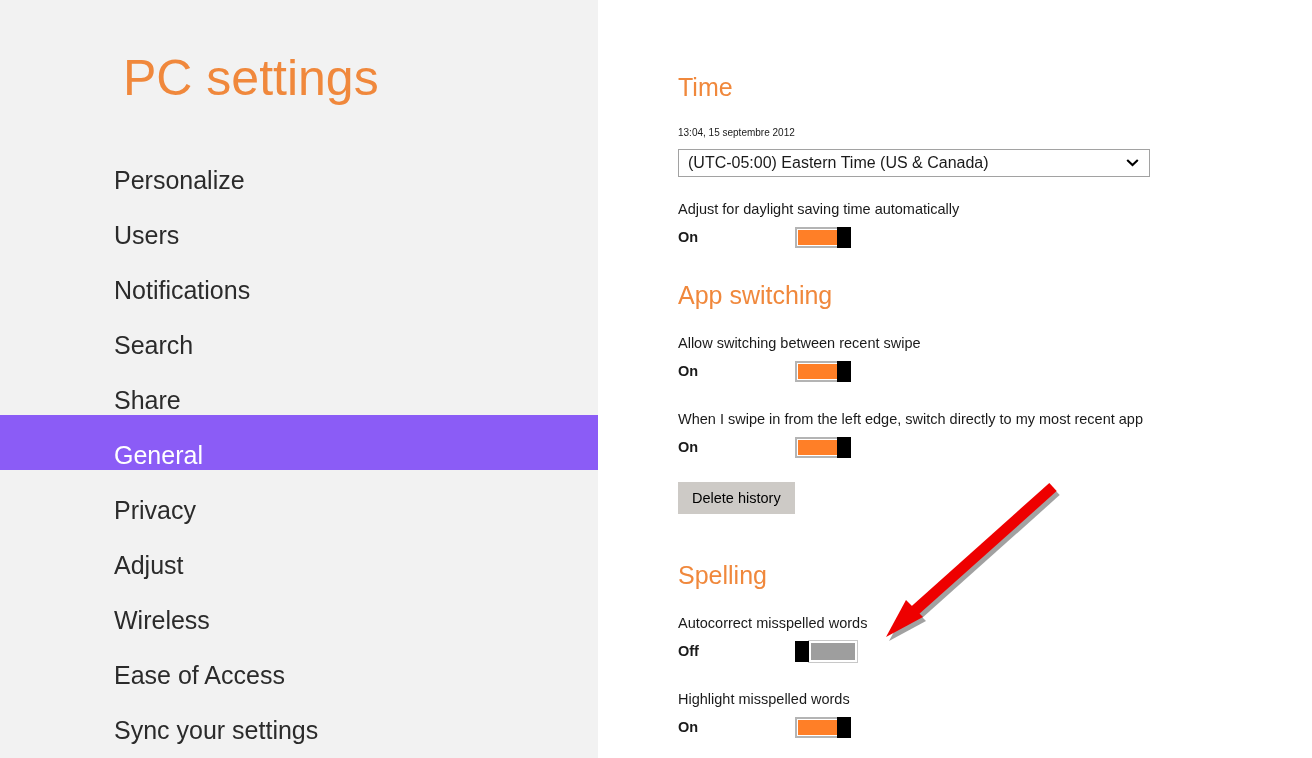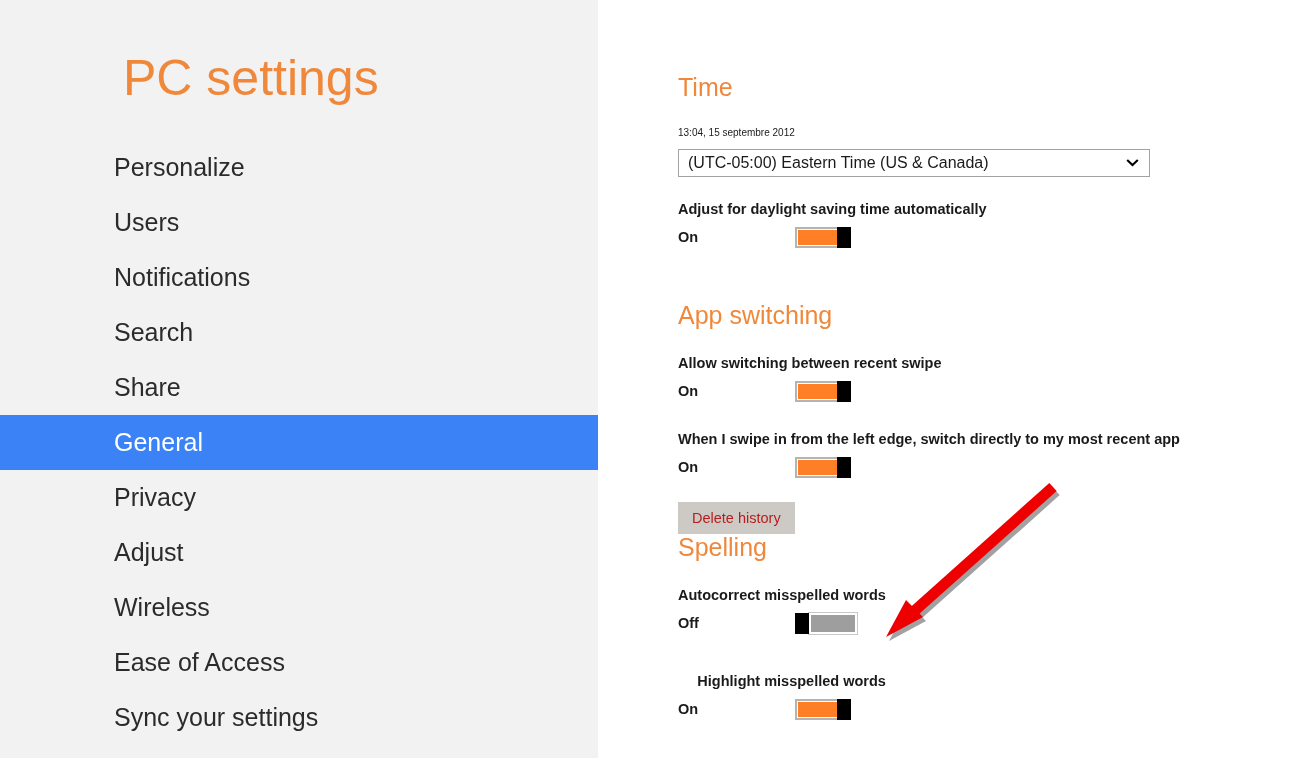--- a/index.html
+++ b/index.html
@@ -47,31 +47,31 @@
   .nav-list {
     position: absolute;
     left: 0;
     top: 140px;
     width: 598px;
   }
 
   .nav-item {
     height: 55px;
     display: flex;
-    align-items: center;
+    align-items: flex-end;
     padding-left: 114px;
     box-sizing: border-box;
     font-size: 25px;
     font-weight: 300;
     color: #2b2b2b;
     white-space: nowrap;
   }
 
   .nav-item.selected {
-    background: #3b82f6;
+    background: #8b5cf6;
     color: #ffffff;
   }
 
   
   .content {
     flex: 1 1 auto;
     position: relative;
     background: #ffffff;
     height: 758px;
     overflow: hidden;
@@ -86,21 +86,21 @@
     font-size: 25px;
     font-weight: 300;
     color: #f0883c;
     line-height: 30px;
     white-space: nowrap;
     margin: 0 0 0 0;
   }
 
   .field-label {
     font-size: 14.5px;
-    font-weight: 700;
+    font-weight: 400;
     color: #1a1a1a;
     line-height: 20px;
     white-space: nowrap;
   }
 
   .timestamp {
     font-size: 10px;
     color: #1a1a1a;
     line-height: 20px;
     white-space: nowrap;
@@ -190,21 +190,21 @@
 
   
   .btn {
     display: inline-flex;
     align-items: center;
     justify-content: center;
     height: 32px;
     padding: 0 14px;
     background: #cdcac6;
     border: none;
-    color: #b91c1c;
+    color: #000000;
     font-size: 14.5px;
     font-family: "Liberation Sans", sans-serif;
     white-space: nowrap;
     cursor: pointer;
   }
 
   
   .annotation-arrow {
     position: absolute;
     left: 0;
@@ -283,21 +283,21 @@
       <div class="toggle-row">
         <span class="toggle-state">On</span>
         <span class="toggle on">
           <span class="track"></span>
           <span class="fill"></span>
           <span class="thumb"></span>
         </span>
       </div>
     </div>
 
-    <div class="section" style="top:300px;">
+    <div class="section" style="top:280px;">
       <div class="section-heading">App switching</div>
 
       <div class="field-label" style="margin-top:23px;">Allow switching between recent swipe</div>
 
       <div class="toggle-row">
         <span class="toggle-state">On</span>
         <span class="toggle on">
           <span class="track"></span>
           <span class="fill"></span>
           <span class="thumb"></span>
@@ -311,35 +311,35 @@
         <span class="toggle on">
           <span class="track"></span>
           <span class="fill"></span>
           <span class="thumb"></span>
         </span>
       </div>
 
       <button class="btn" style="margin-top:23px;">Delete history</button>
     </div>
 
-    <div class="section" style="top:532px;">
+    <div class="section" style="top:560px;">
       <div class="section-heading">Spelling</div>
 
       <div class="field-label" style="margin-top:23px;">Autocorrect misspelled words</div>
 
       <div class="toggle-row">
         <span class="toggle-state">Off</span>
         <span class="toggle off">
           <span class="track"></span>
 
           <span class="thumb"></span>
         </span>
       </div>
 
-      <div class="field-label" style="margin-top:36px;text-align:right;">Highlight misspelled words</div>
+      <div class="field-label" style="margin-top:26px;">Highlight misspelled words</div>
 
       <div class="toggle-row">
         <span class="toggle-state">On</span>
         <span class="toggle on">
           <span class="track"></span>
           <span class="fill"></span>
           <span class="thumb"></span>
         </span>
       </div>
     </div>

